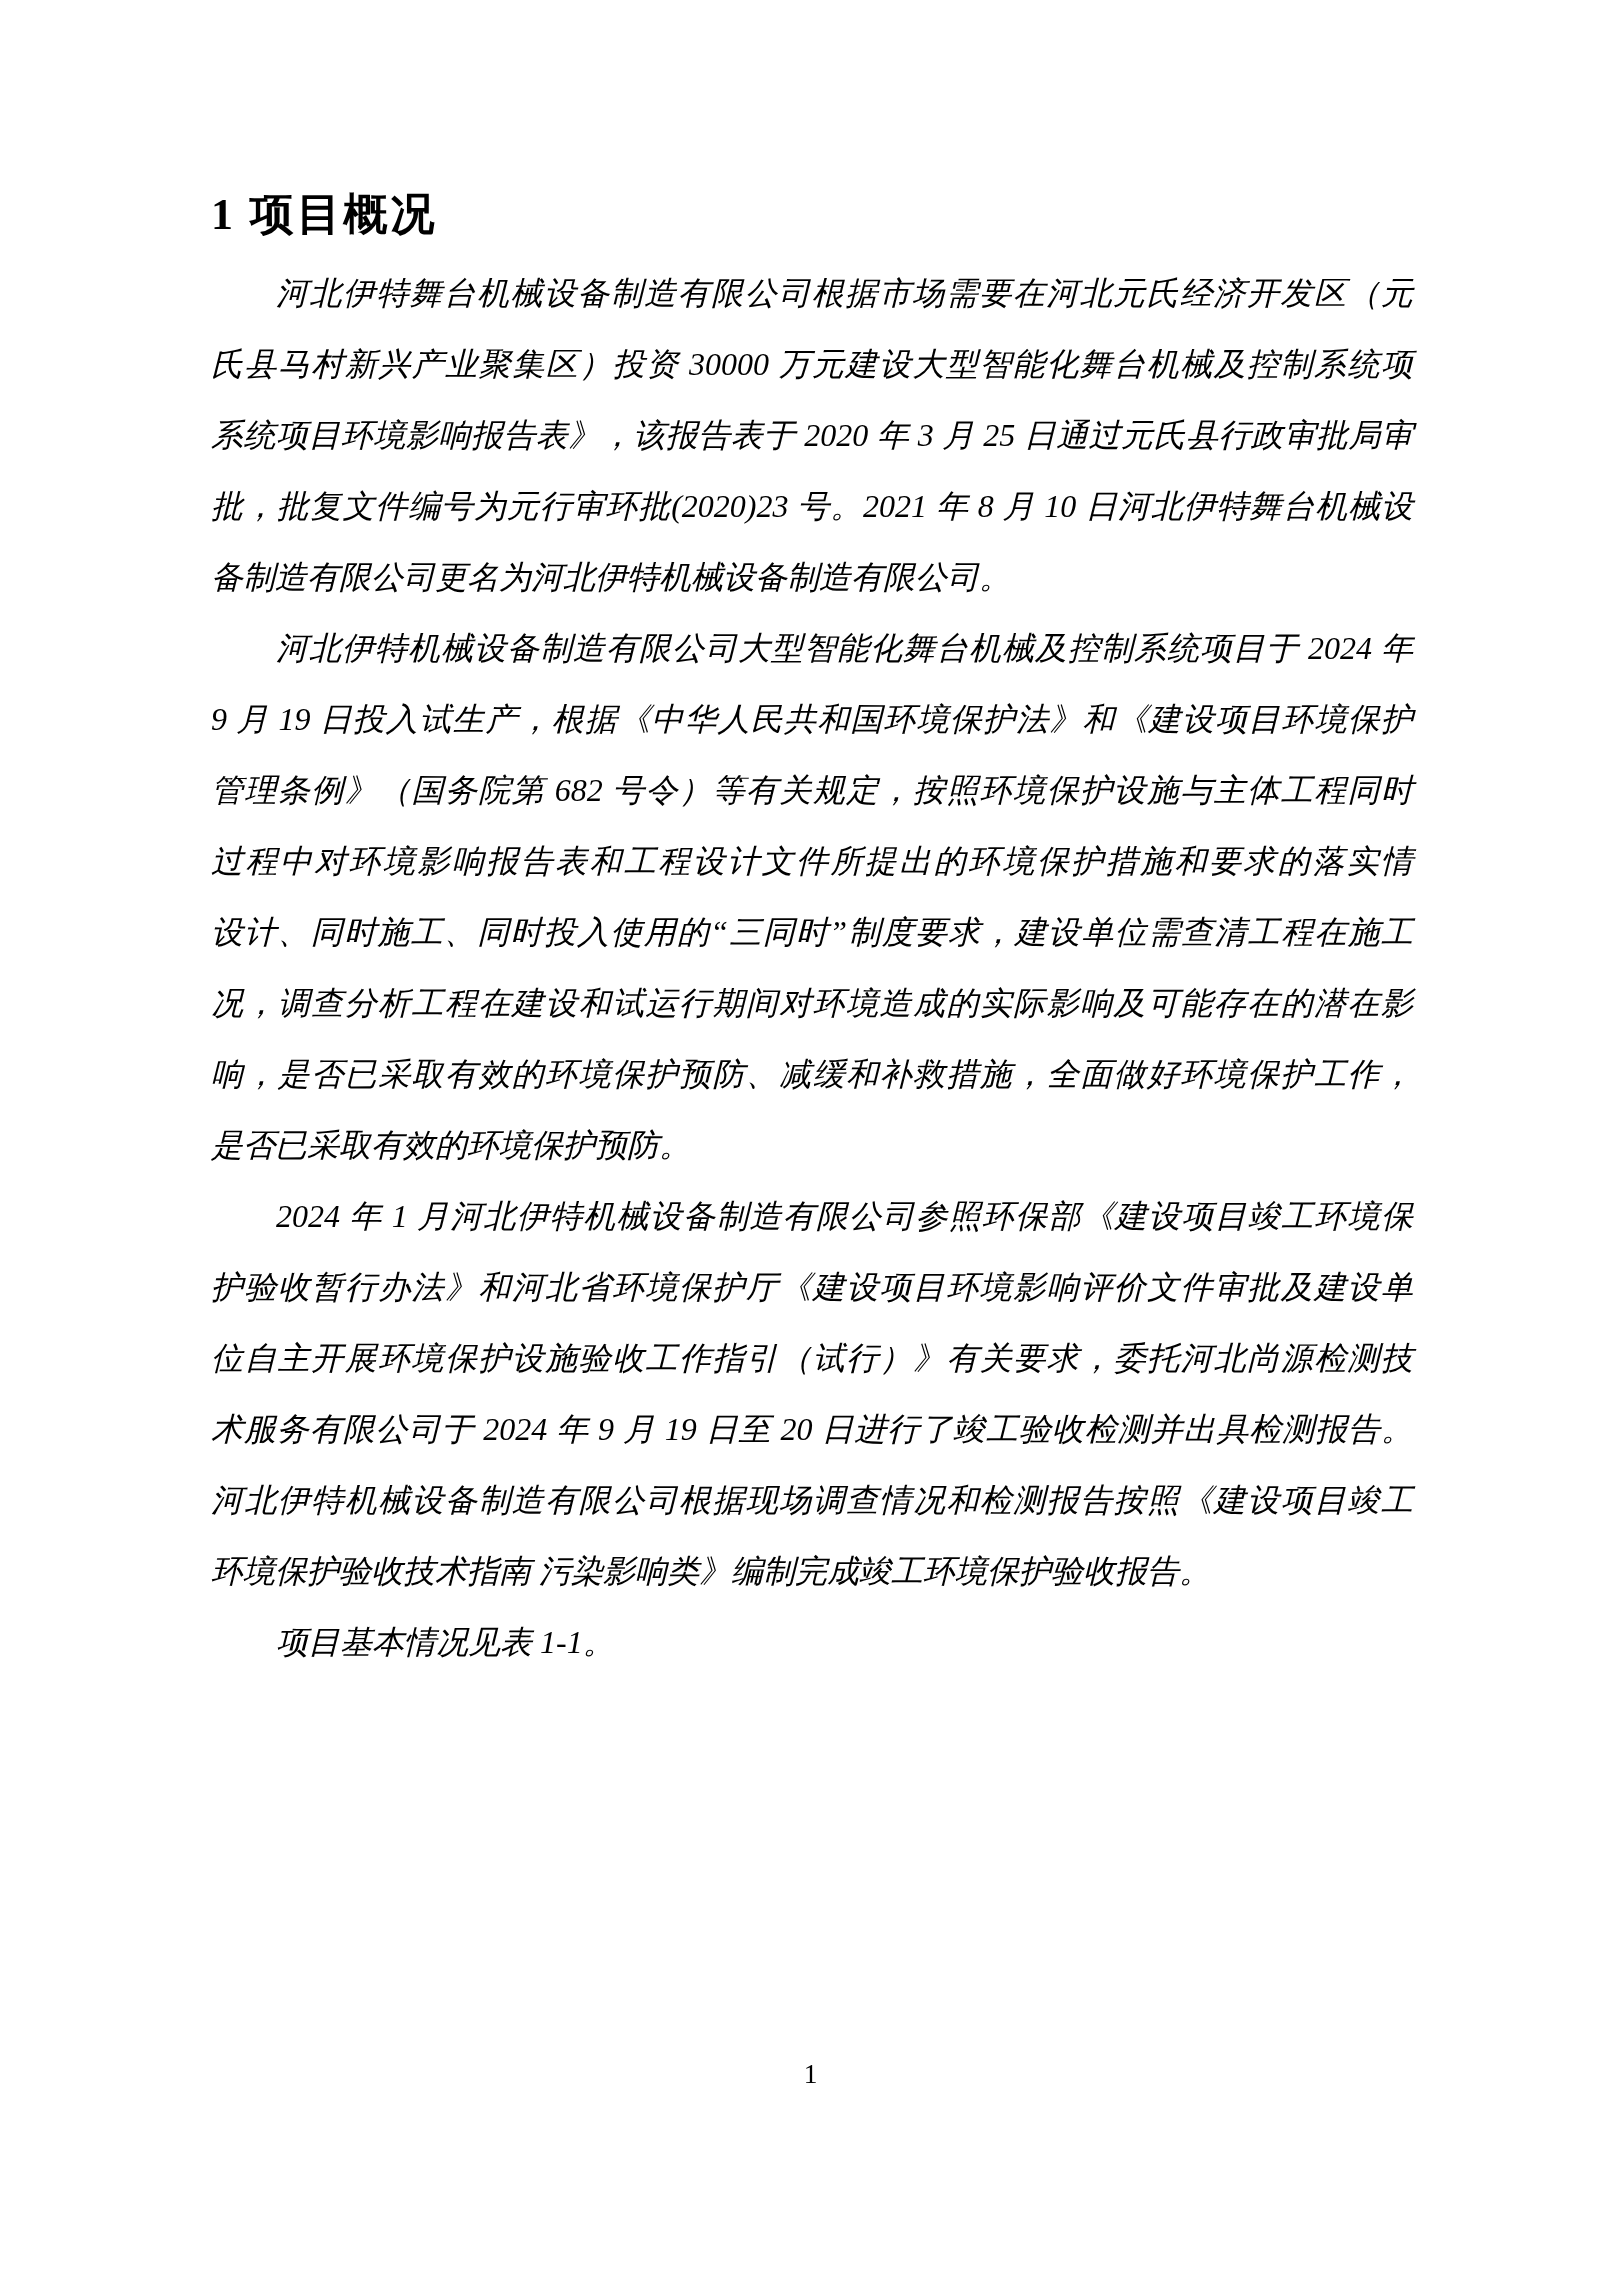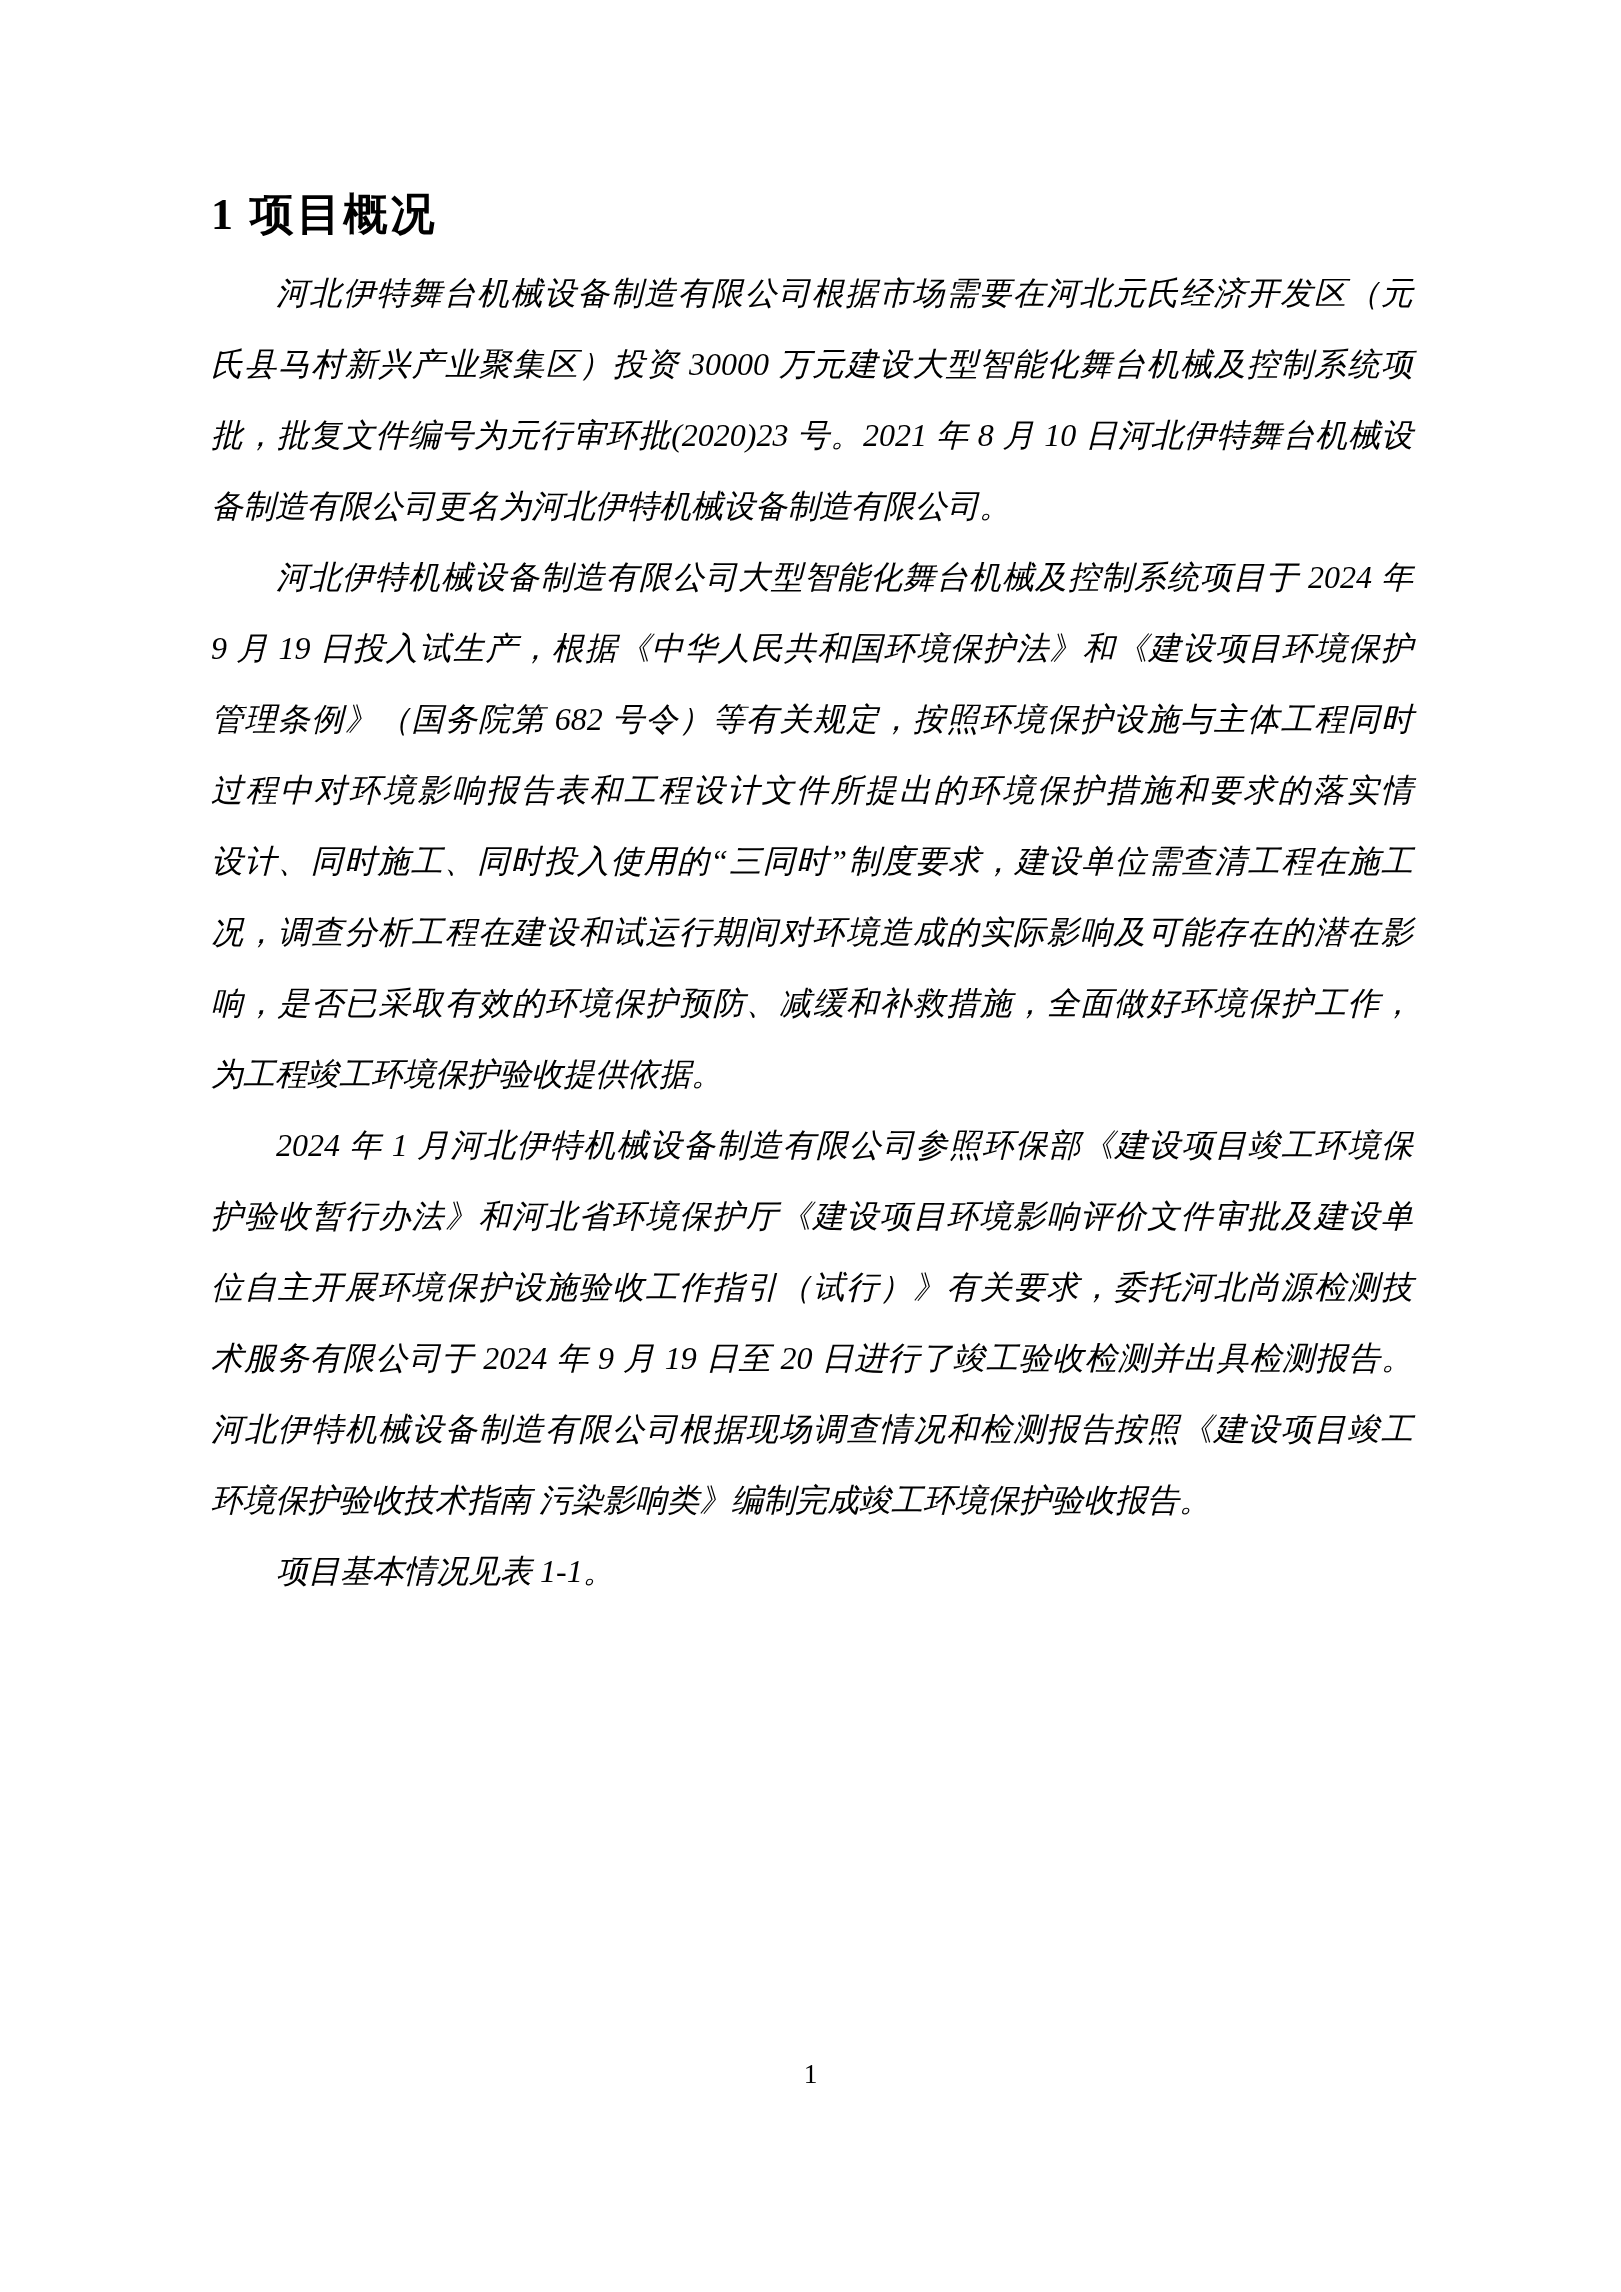--- a/index.html
+++ b/index.html
@@ -63,32 +63,33 @@
 </head>
 <body>
 
 <div class="page">
   <div class="content">
     <h1 class="heading">1 项目概况</h1>
     <div class="body-text" id="body-text">
         <div class="paragraph">
           <div class="line first">河北伊特舞台机械设备制造有限公司根据市场需要在河北元氏经济开发区（元</div>
           <div class="line">氏县马村新兴产业聚集区）投资 30000 万元建设大型智能化舞台机械及控制系统项</div>
+          <div class="line">系统项目环境影响报告表》，该报告表于 2020 年 3 月 25 日通过元氏县行政审批局审</div>
           <div class="line">批，批复文件编号为元行审环批(2020)23 号。2021 年 8 月 10 日河北伊特舞台机械设</div>
           <div class="line last">备制造有限公司更名为河北伊特机械设备制造有限公司。</div>
         </div>
         <div class="paragraph">
           <div class="line first">河北伊特机械设备制造有限公司大型智能化舞台机械及控制系统项目于 2024 年</div>
           <div class="line">9 月 19 日投入试生产，根据《中华人民共和国环境保护法》和《建设项目环境保护</div>
           <div class="line">管理条例》（国务院第 682 号令）等有关规定，按照环境保护设施与主体工程同时</div>
           <div class="line">过程中对环境影响报告表和工程设计文件所提出的环境保护措施和要求的落实情</div>
           <div class="line">设计、同时施工、同时投入使用的“三同时”制度要求，建设单位需查清工程在施工</div>
           <div class="line">况，调查分析工程在建设和试运行期间对环境造成的实际影响及可能存在的潜在影</div>
           <div class="line">响，是否已采取有效的环境保护预防、减缓和补救措施，全面做好环境保护工作，</div>
-          <div class="line last">为工程竣工环境保护验收提供依据。</div>
+          <div class="line last">是否已采取有效的环境保护预防。</div>
         </div>
         <div class="paragraph">
           <div class="line first">2024 年 1 月河北伊特机械设备制造有限公司参照环保部《建设项目竣工环境保</div>
           <div class="line">护验收暂行办法》和河北省环境保护厅《建设项目环境影响评价文件审批及建设单</div>
           <div class="line">位自主开展环境保护设施验收工作指引（试行）》有关要求，委托河北尚源检测技</div>
           <div class="line">术服务有限公司于 2024 年 9 月 19 日至 20 日进行了竣工验收检测并出具检测报告。</div>
           <div class="line">河北伊特机械设备制造有限公司根据现场调查情况和检测报告按照《建设项目竣工</div>
           <div class="line last">环境保护验收技术指南 污染影响类》编制完成竣工环境保护验收报告。</div>
         </div>
         <div class="paragraph">

